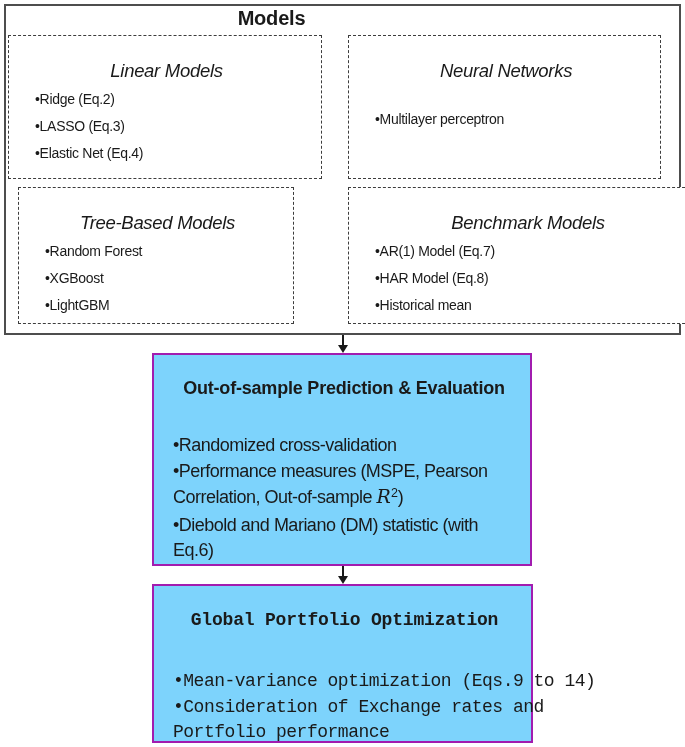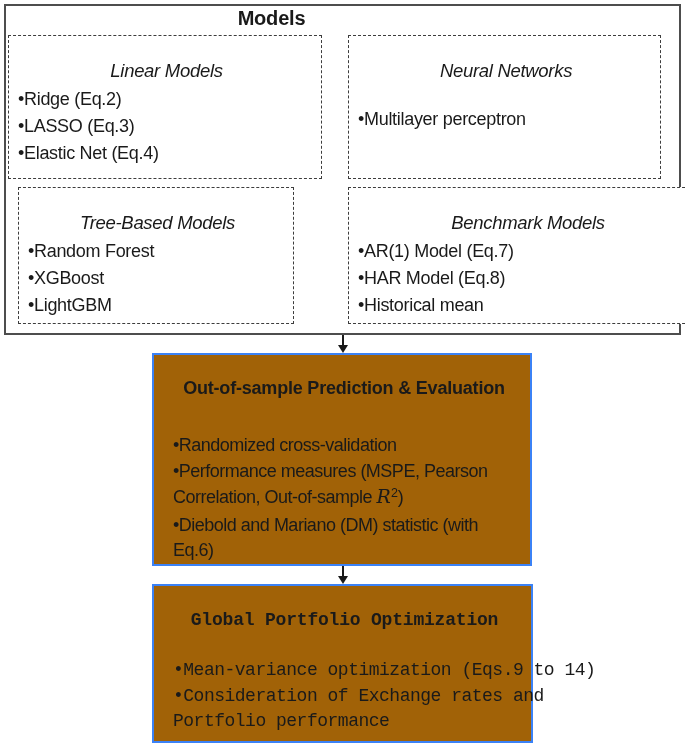--- a/index.html
+++ b/index.html
@@ -51,49 +51,50 @@
   .sub-title {
     text-align: center;
     font-style: italic;
     font-size: 18.5px;
     line-height: 26px;
     letter-spacing: -0.3px;
   }
   .items { margin-top: 2px; }
   .sub-box.neural .items { margin-top: 22px; }
   .item {
-    font-size: 18px;
+    font-size: 14px;
     line-height: 27px;
     letter-spacing: -0.3px;
     white-space: nowrap;
+    margin-left: 17px;
   }
 
   
   .flow-box {
     position: absolute;
-    border: 2px solid #3b82f6;
+    border: 2px solid #a21caf;
     box-sizing: border-box;
-    background: #a16207;
+    background: #7dd3fc;
     padding-left: 19px;
     padding-right: 0;
   }
   .flow-box.eval      { left: 152px; top: 353px; width: 380px; height: 213px; padding-top: 20px; }
   .flow-box.portfolio { left: 152px; top: 584px; width: 381px; height: 159px; padding-top: 21px; font-family: Liberation Mono, monospace; }
 
   .flow-title {
     text-align: center;
     font-size: 18px;
     font-weight: bold;
     line-height: 26px;
     letter-spacing: -0.2px;
     margin-left: -15px; 
     white-space: nowrap;
   }
   .flow-box.eval .lines      { margin-top: 32px; }
-  .flow-box.portfolio .lines { margin-top: 25px; }
+  .flow-box.portfolio .lines { margin-top: 36px; }
   .line {
     font-size: 18px;
     line-height: 25.5px;
     letter-spacing: -0.5px;
     white-space: nowrap;
   }
   .math-r {
     font-family: "DejaVu Serif", serif;
     font-style: italic;
     font-size: 19px;

